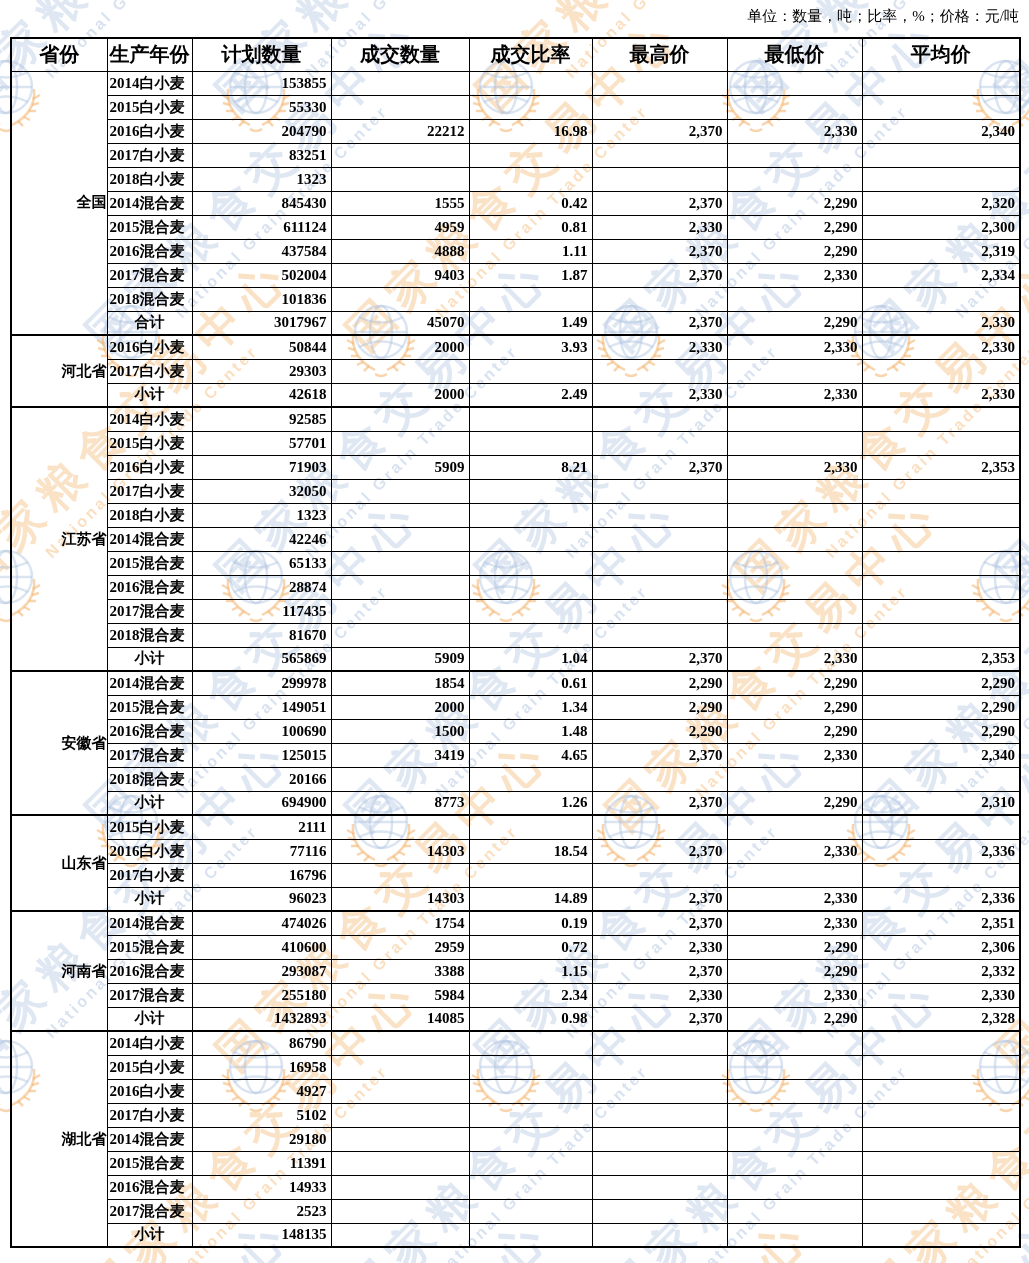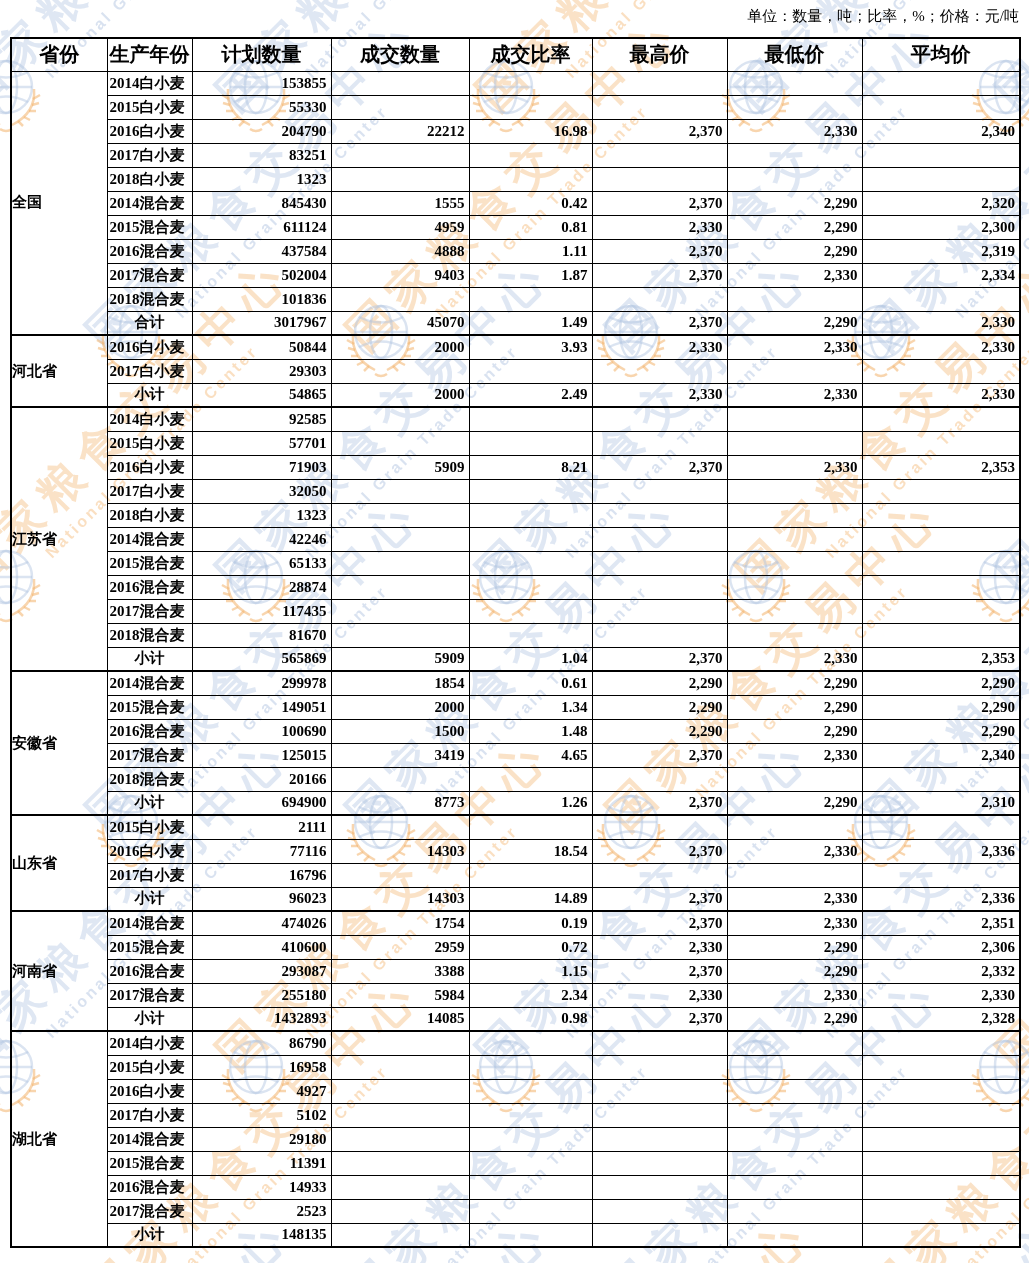--- a/index.html
+++ b/index.html
@@ -57,21 +57,21 @@
     white-space: nowrap; overflow: hidden;
     background: transparent;
   }
   #grain-table { border: 2px solid #000; }
   #grain-table thead th { height: 33px; text-align: center; font-size: 20px; }
   #grain-table tbody td { height: 24px; }
   #grain-table tbody tr.section-start td { border-top: 2px solid #000; }
   td.num  { text-align: right; padding-right: 4px; }
   td.year { text-align: left;  padding-left: 2px; }
   td.total-label { text-align: center; padding-left: 0; }
-  td.province { text-align: left; font-size: 16px; }
+  td.province { text-align: right; font-size: 16px; }
 </style>
 </head>
 <body>
 
 <div id="watermark">
     <div class="wm-tile" style="left: -130px; top: -90px;">
       <div class="wm-cn">国家粮食交易中心</div>
       <div class="wm-en">National Grain Trade Center</div>
     </div>
     <div class="wm-tile" style="left: 130px; top: -90px;">
@@ -708,21 +708,21 @@
         <td class="year">2017白小麦</td>
         <td class="num">29303</td>
         <td class="num"></td>
         <td class="num"></td>
         <td class="num"></td>
         <td class="num"></td>
         <td class="num"></td>
       </tr>
       <tr>
         <td class="year total-label">小计</td>
-        <td class="num">54865</td>
+        <td class="num">42618</td>
         <td class="num">2000</td>
         <td class="num">2.49</td>
         <td class="num">2,330</td>
         <td class="num">2,330</td>
         <td class="num">2,330</td>
       </tr>
       <tr class="section-start">
         <td class="province" rowspan="11">江苏省</td>
         <td class="year">2014白小麦</td>
         <td class="num">92585</td>

